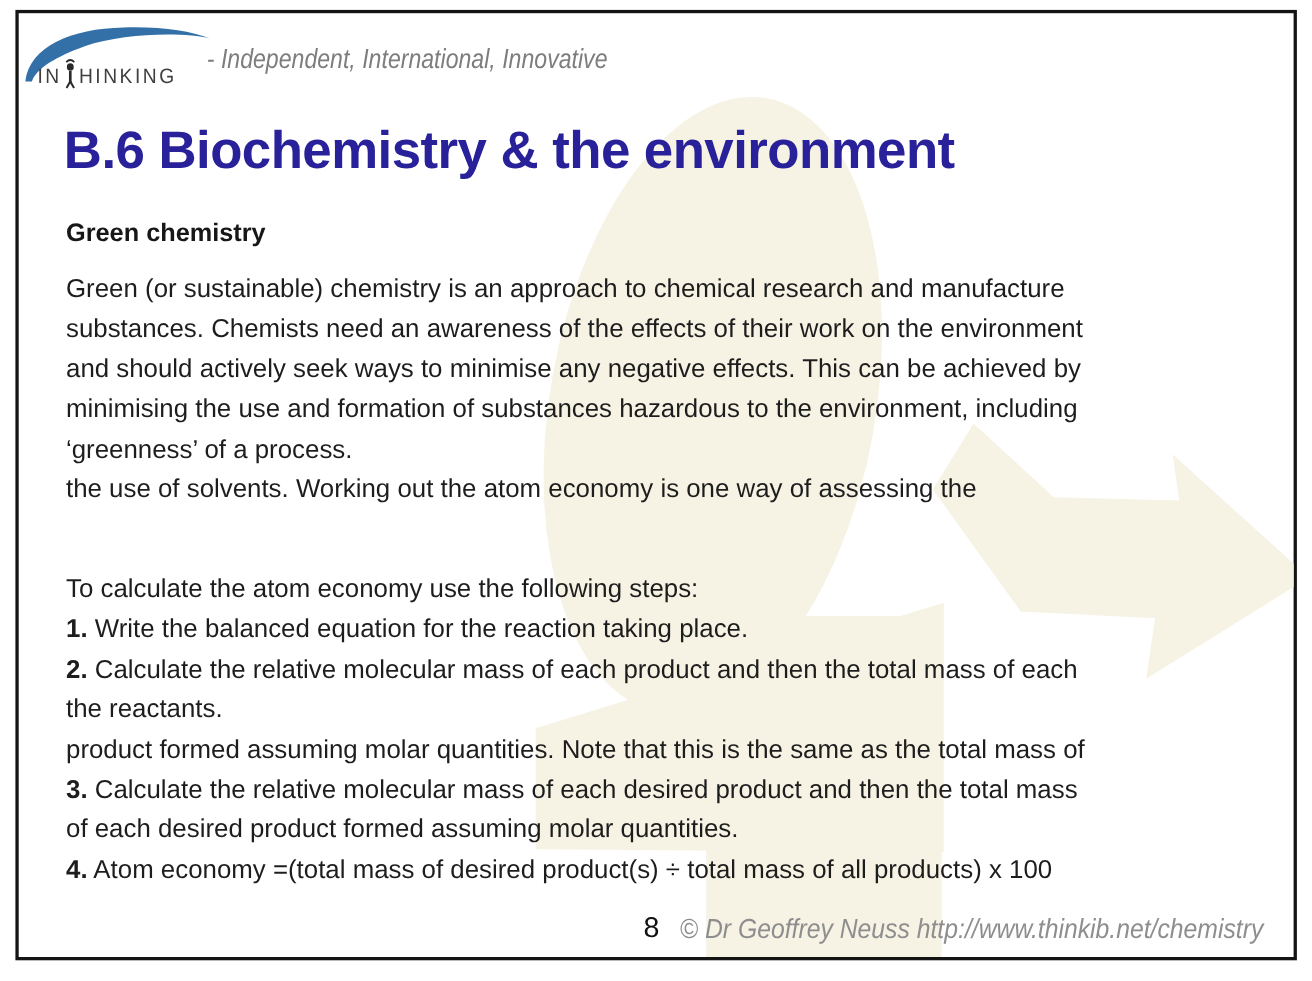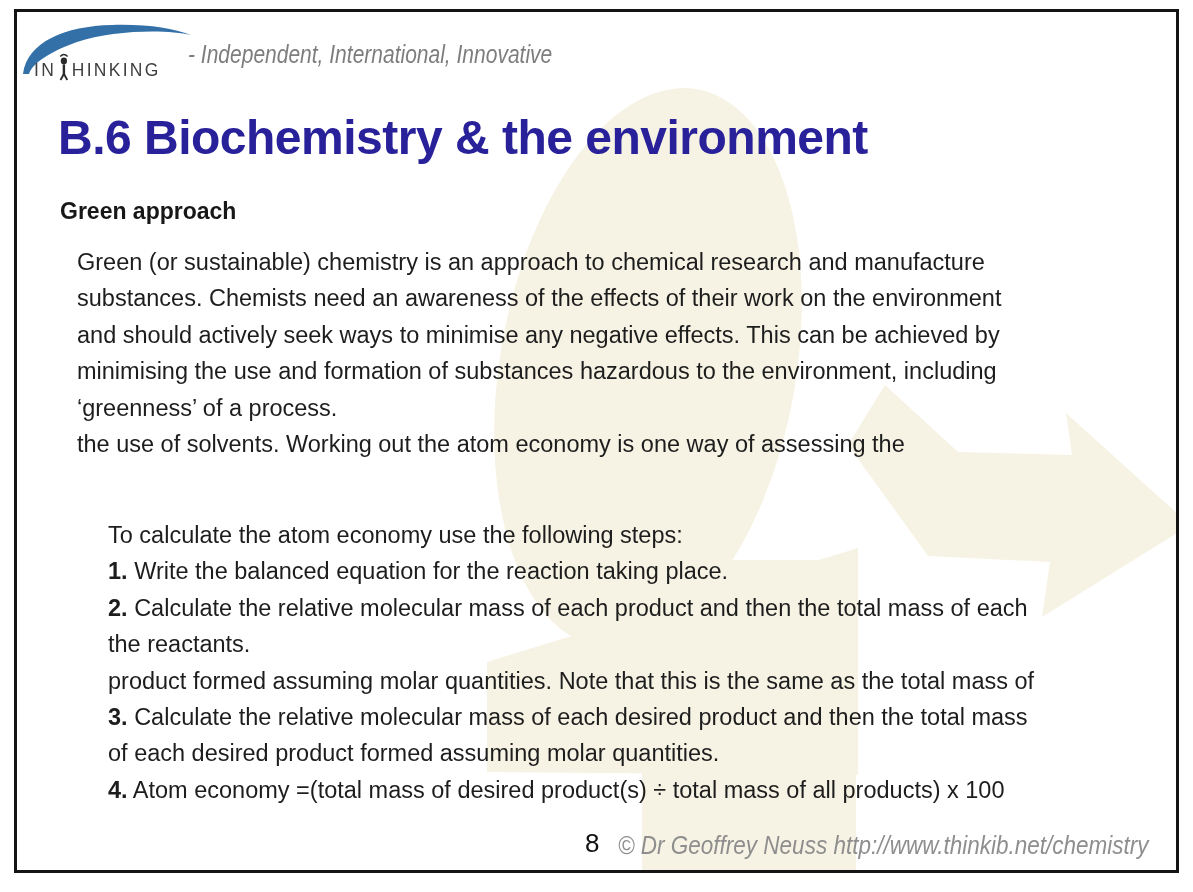--- a/index.html
+++ b/index.html
@@ -34,21 +34,21 @@
     font-size:48px;font-weight:bold;color:var(--title-color,#28219a);
     letter-spacing:-0.5px;white-space:nowrap;
   }
   .section-heading{
     position:absolute;left:60px;top:198px;
     font-size:23px;font-weight:bold;color:#171717;white-space:nowrap;
   }
   .para{position:absolute;left:60px;color:#1d1d1d;font-size:23.5px;}
   .para .line{height:36.4px;line-height:36.4px;white-space:nowrap;}
   #para-main{top:244px;}
-  #steps{top:517px;margin-left:48px;}
+  #steps{top:517px;}
   .step-num{font-weight:bold;}
   
   .page-number{
     position:absolute;left:585px;top:828px;font-size:26px;color:#111;z-index:2;
   }
   .copyright{
     position:absolute;left:618px;top:831px;font-size:25px;font-style:italic;
     color:var(--footer-gray,#8e8e8e);transform:scaleX(0.9);transform-origin:left top;
     white-space:nowrap;z-index:2;
   }
@@ -81,23 +81,23 @@
         <path d="M7.5,12.5 L7.5,23" stroke="#2a2a2a" stroke-width="2.6"></path>
         <path d="M3.8,28 L7.5,22 L11.2,28" fill="none" stroke="#2a2a2a" stroke-width="2"></path>
       </svg>
         <span>HINKING</span>
     </div>
   </div>
   <div class="tagline">- Independent, International, Innovative</div>
 
   <div class="page-title">B.6 Biochemistry &amp; the environment</div>
 
-  <div class="section-heading">Green approach</div>
+  <div class="section-heading">Green chemistry</div>
 
-  <div class="para" id="para-main" style="color: rgb(29, 29, 29); margin-left: 17px;">
+  <div class="para" id="para-main" style="color: rgb(29, 29, 29);">
 
       <div class="line"><span>Green (or sustainable) chemistry is an approach to chemical research and manufacture</span></div>
 
 
       <div class="line"><span>substances. Chemists need an awareness of the effects of their work on the environment</span></div>
 
       <div class="line"><span>and should actively seek ways to minimise any negative effects. This can be achieved by</span></div>
 
       <div class="line"><span>minimising the use and formation of substances hazardous to the environment, including</span></div>
 

